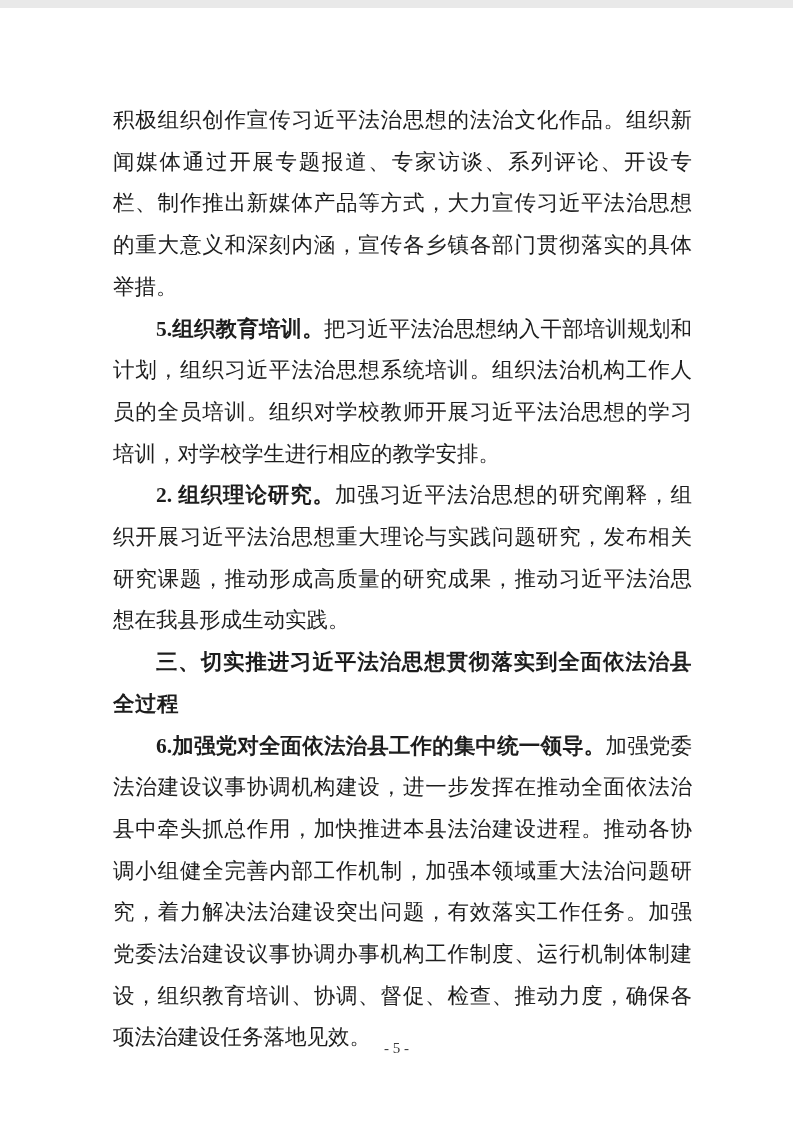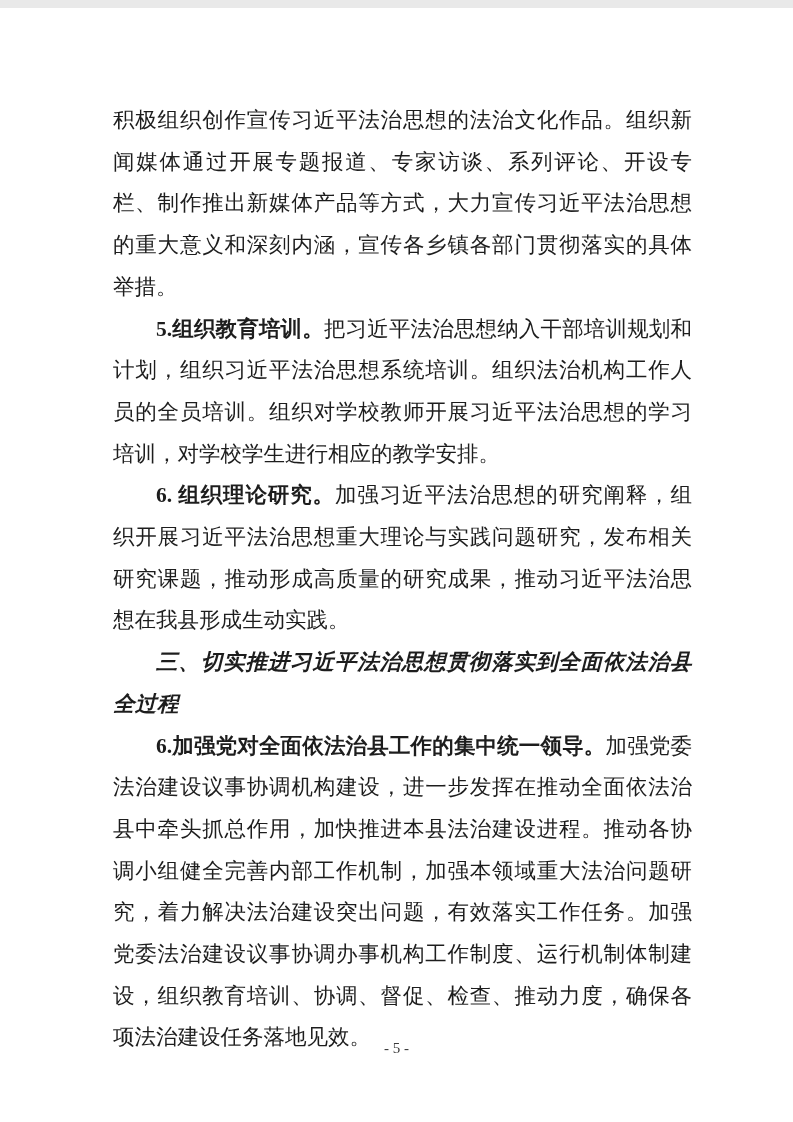--- a/index.html
+++ b/index.html
@@ -29,21 +29,20 @@
   }
   .para.continuation { text-indent: 0; }
   .lead { font-weight: bold; }
   .heading {
     margin: 0;
     text-align: justify;
     text-indent: 43px;
     font-weight: bold;
     font-family: "Liberation Sans", "DejaVu Sans", sans-serif;
     letter-spacing: 0.5px;
-    font-style: italic;
   }
   .footer {
     position: absolute;
     left: 0;
     top: 1032px;
     width: 100%;
     text-align: center;
     font-size: 15px;
     color: #3a3a3a;
     font-family: "Liberation Serif", "DejaVu Serif", serif;
@@ -57,21 +56,21 @@
 
     <p class="para continuation">
       <span>积极组织创作宣传习近平法治思想的法治文化作品。组织新闻媒体通过开展专题报道、专家访谈、系列评论、开设专栏、制作推出新媒体产品等方式，大力宣传习近平法治思想的重大意义和深刻内涵，宣传各乡镇各部门贯彻落实的具体举措。</span>
     </p>
 
     <p class="para">
       <span class="lead">5.组织教育培训。</span><span>把习近平法治思想纳入干部培训规划和计划，组织习近平法治思想系统培训。组织法治机构工作人员的全员培训。组织对学校教师开展习近平法治思想的学习培训，对学校学生进行相应的教学安排。</span>
     </p>
 
     <p class="para">
-      <span class="lead">6. 组织理论研究。</span><span>加强习近平法治思想的研究阐释，组织开展习近平法治思想重大理论与实践问题研究，发布相关研究课题，推动形成高质量的研究成果，推动习近平法治思想在我县形成生动实践。</span>
+      <span class="lead">2. 组织理论研究。</span><span>加强习近平法治思想的研究阐释，组织开展习近平法治思想重大理论与实践问题研究，发布相关研究课题，推动形成高质量的研究成果，推动习近平法治思想在我县形成生动实践。</span>
     </p>
 
     <p class="heading">
       <span>三、切实推进习近平法治思想贯彻落实到全面依法治县全过程</span>
     </p>
 
     <p class="para">
       <span class="lead">6.加强党对全面依法治县工作的集中统一领导。</span><span>加强党委法治建设议事协调机构建设，进一步发挥在推动全面依法治县中牵头抓总作用，加快推进本县法治建设进程。推动各协调小组健全完善内部工作机制，加强本领域重大法治问题研究，着力解决法治建设突出问题，有效落实工作任务。加强党委法治建设议事协调办事机构工作制度、运行机制体制建设，组织教育培训、协调、督促、检查、推动力度，确保各项法治建设任务落地见效。</span>
     </p>
 

